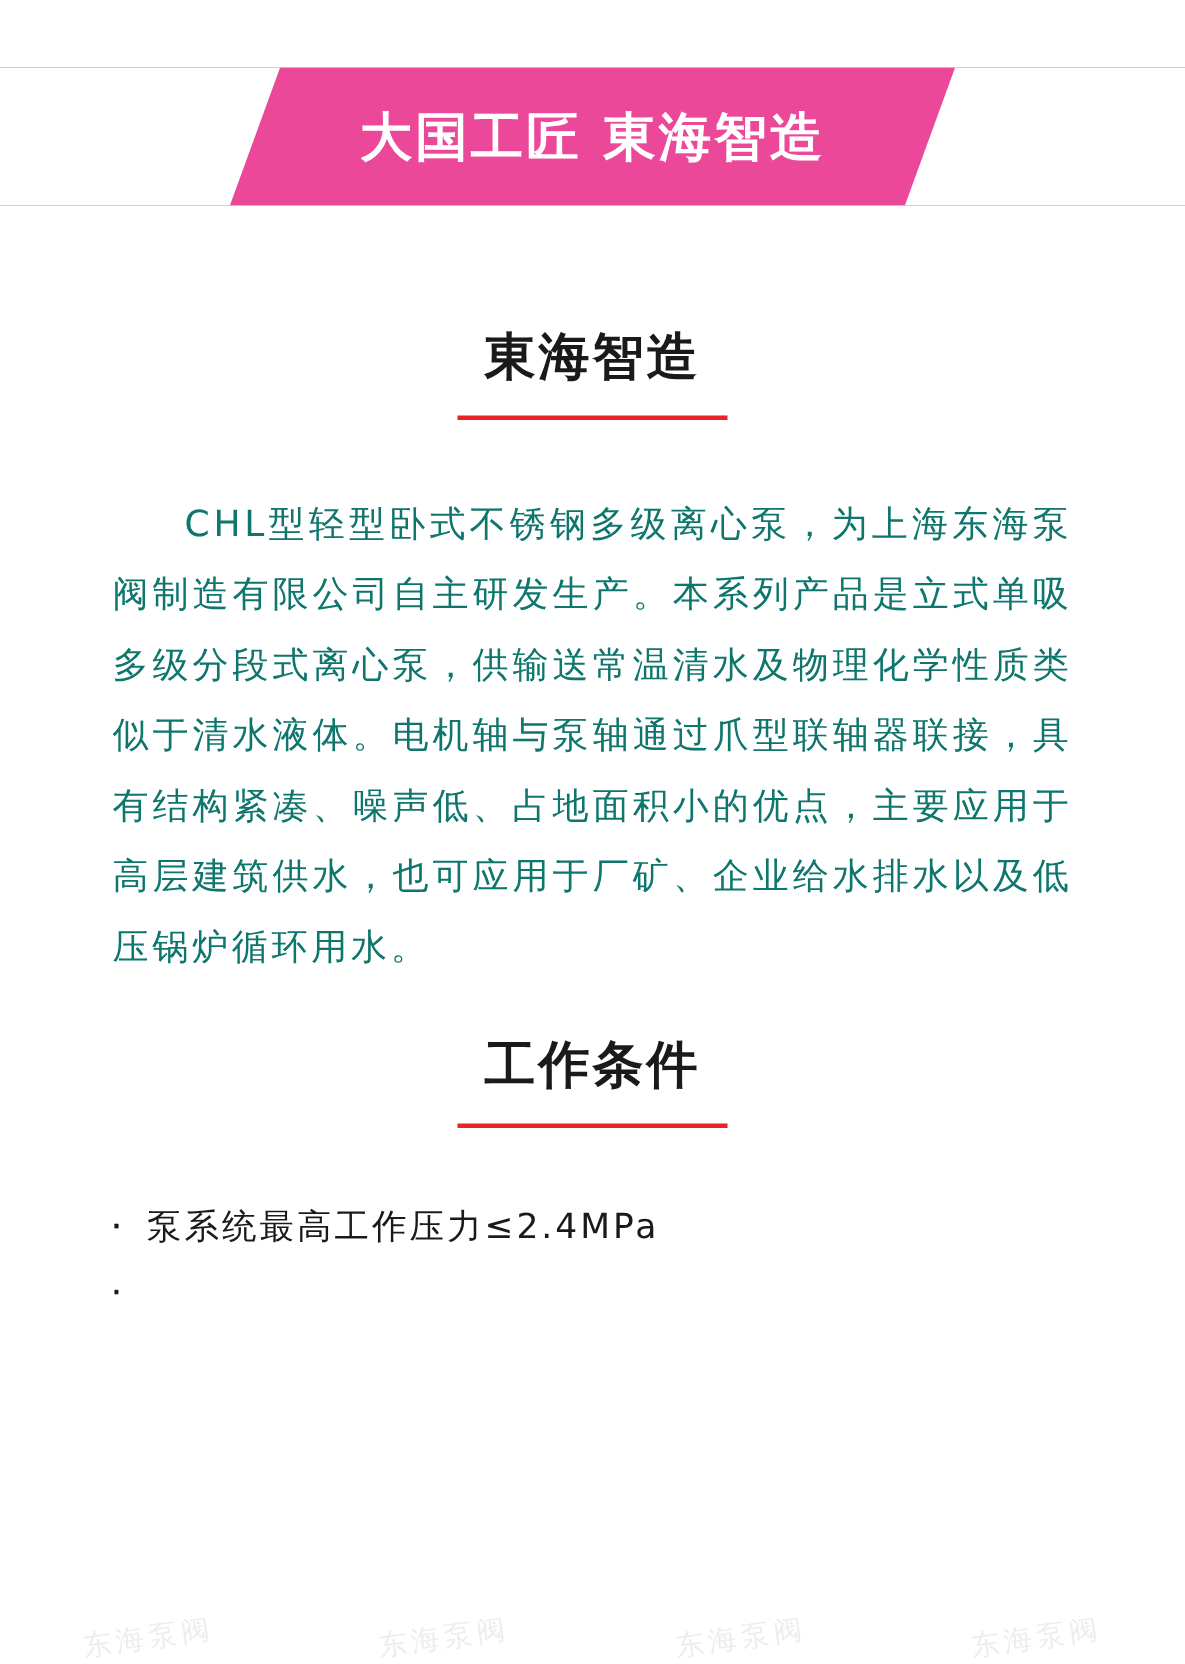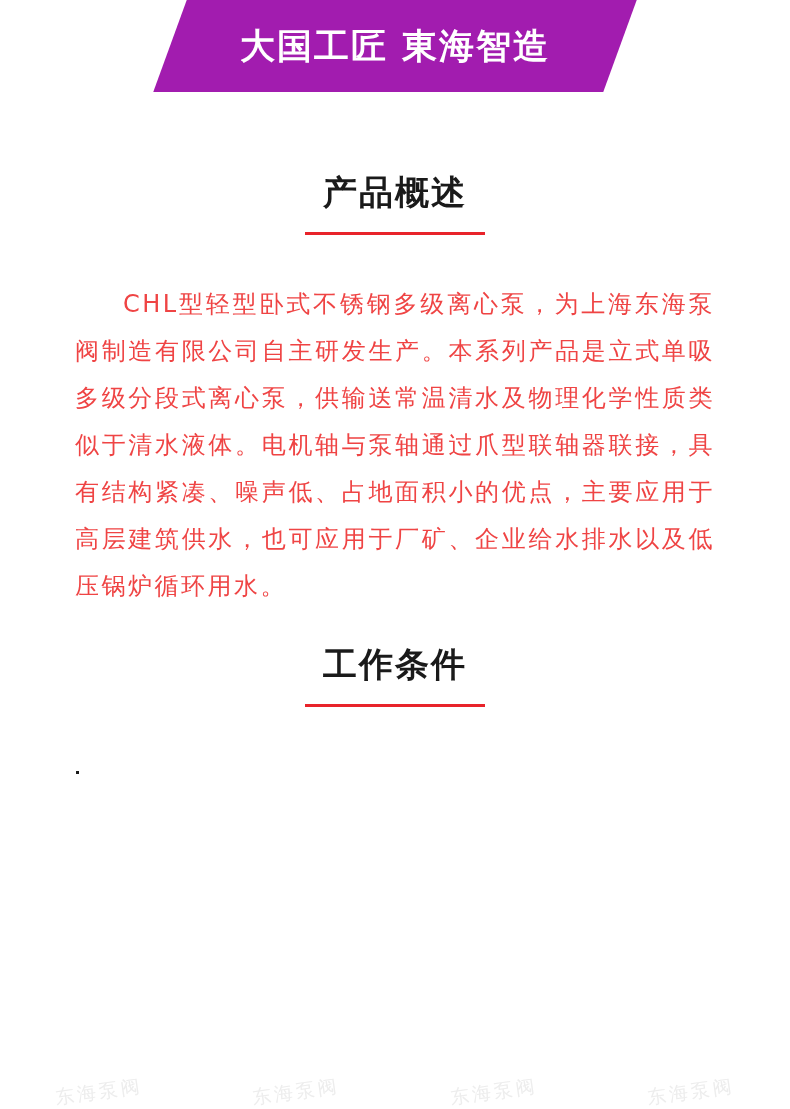--- a/index.html
+++ b/index.html
@@ -13,25 +13,26 @@
     font-family: "Liberation Sans", sans-serif;
     overflow: hidden;
     position: relative;
   }
 
   
   .banner {
     position: relative;
     width: 790px;
     height: 92px;
-    background: #a21caf;
+    background: #ec4899;
     display: flex;
     align-items: center;
     justify-content: center;
     overflow: hidden;
+    margin-top: 45px;
   }
   .banner-skew-left {
     position: absolute;
     left: -40px;
     top: 0;
     width: 210px;
     height: 92px;
     background: #ffffff;
     transform: skewX(-20deg);
   }
@@ -78,21 +79,21 @@
 
   .section-1-heading { margin-top: 78px; }
   .section-2-heading { margin-top: 32px; }
 
   
   .paragraph {
     margin: 46px auto 0 auto;
     width: 640px;
     font-size: 24px;
     line-height: 47px;
-    color: #ef4444;
+    color: #0f766e;
     text-align: justify;
     text-align-last: left;
     text-indent: 48px;
     letter-spacing: 2.5px;
     font-family: "DejaVu Sans", "Liberation Sans", sans-serif;
   }
 
   
   .spec-list {
     list-style: none;
@@ -144,37 +145,38 @@
 <body>
 
 <div class="banner">
   <div class="banner-skew-left"></div>
   <div class="banner-skew-right"></div>
   <div class="banner-title">大国工匠  東海智造</div>
 </div>
 
 <div class="content">
 
-  <div class="section-heading section-1-heading">产品概述</div>
+  <div class="section-heading section-1-heading">東海智造</div>
   <div class="heading-rule"></div>
 
   <p class="paragraph">CHL型轻型卧式不锈钢多级离心泵，为上海东海泵阀制造有限公司自主研发生产。本系列产品是立式单吸多级分段式离心泵，供输送常温清水及物理化学性质类似于清水液体。电机轴与泵轴通过爪型联轴器联接，具有结构紧凑、噪声低、占地面积小的优点，主要应用于高层建筑供水，也可应用于厂矿、企业给水排水以及低压锅炉循环用水。</p>
 
   <div class="section-heading section-2-heading">工作条件</div>
   <div class="heading-rule"></div>
 
   <ul class="spec-list">
     <li class="spec-item">
       <span class="bullet">·</span>
     </li>
     <li class="spec-item">
       <span class="bullet">·</span>
     </li>
     <li class="spec-item">
       <span class="bullet">·</span>
+      <span>泵系统最高工作压力≤2.4MPa</span>
     </li>
     <li class="spec-item">
       <span class="bullet">·</span>
     </li>
     <li class="spec-item">
       <span class="bullet">·</span>
     </li>
   </ul>
 
 </div>

